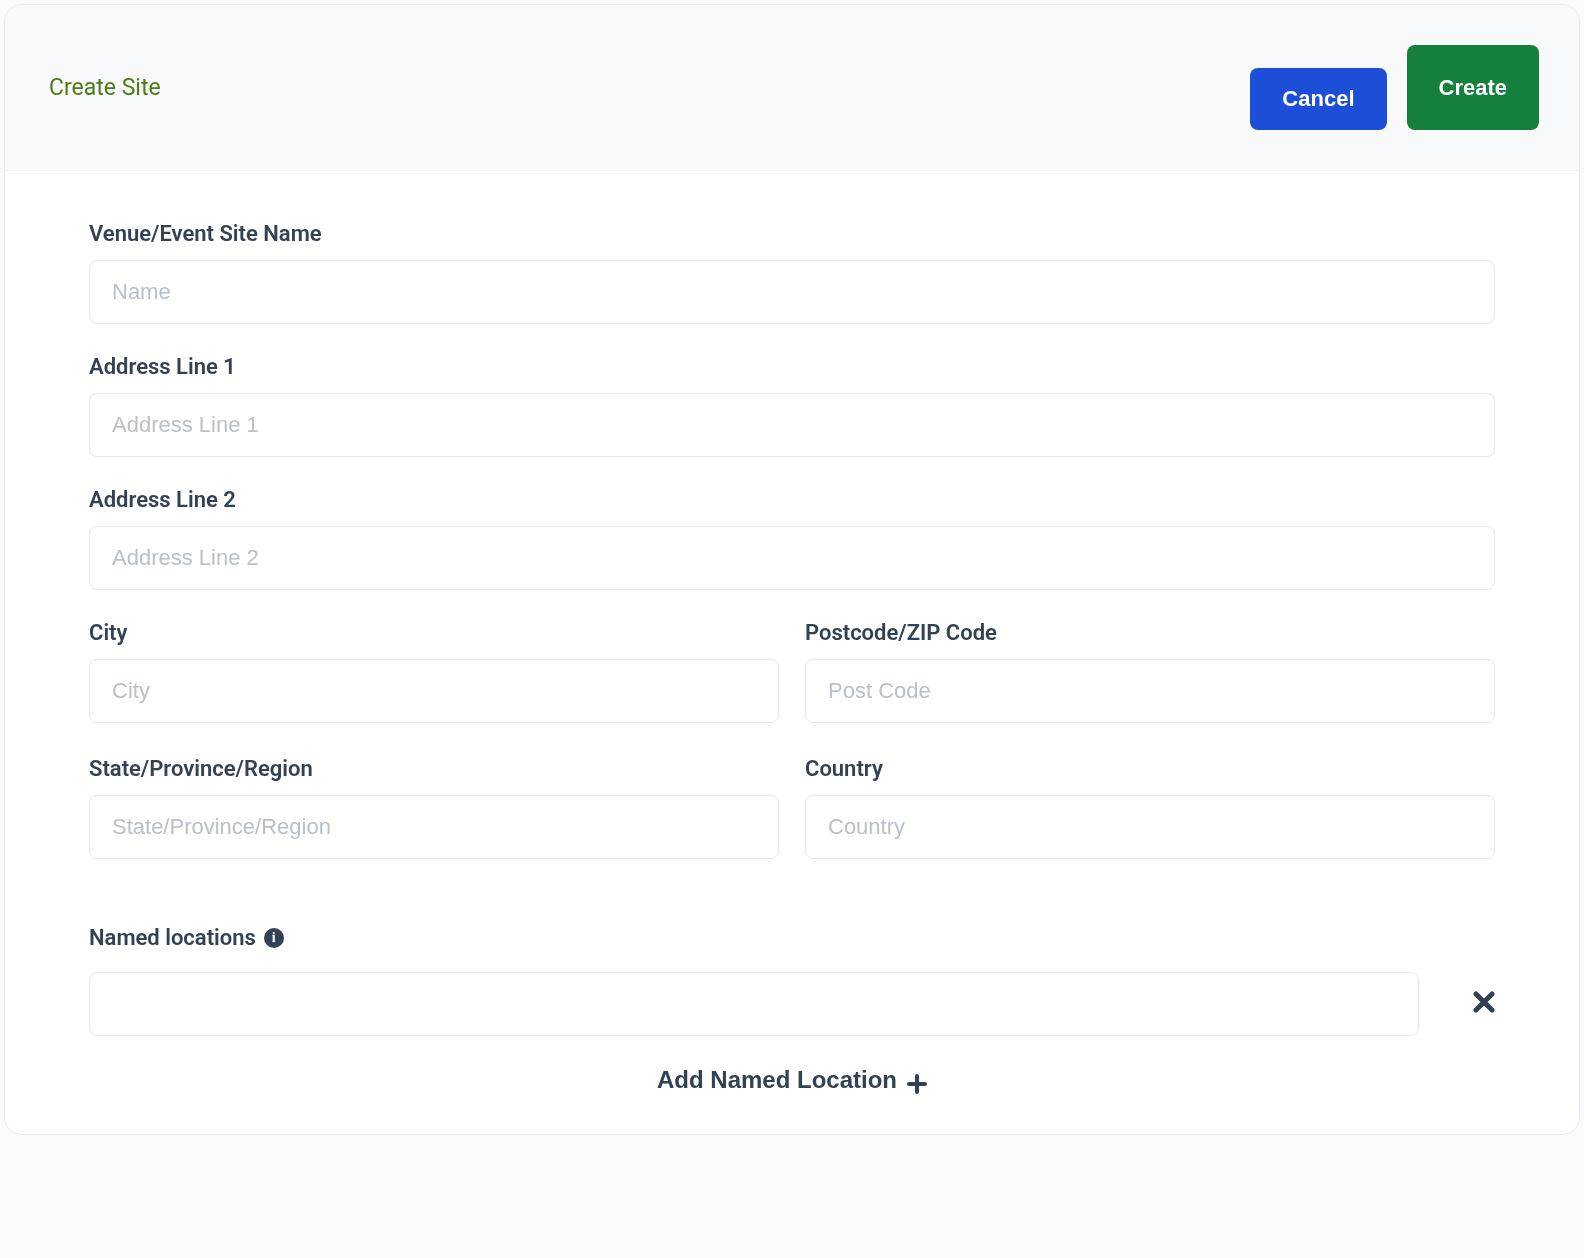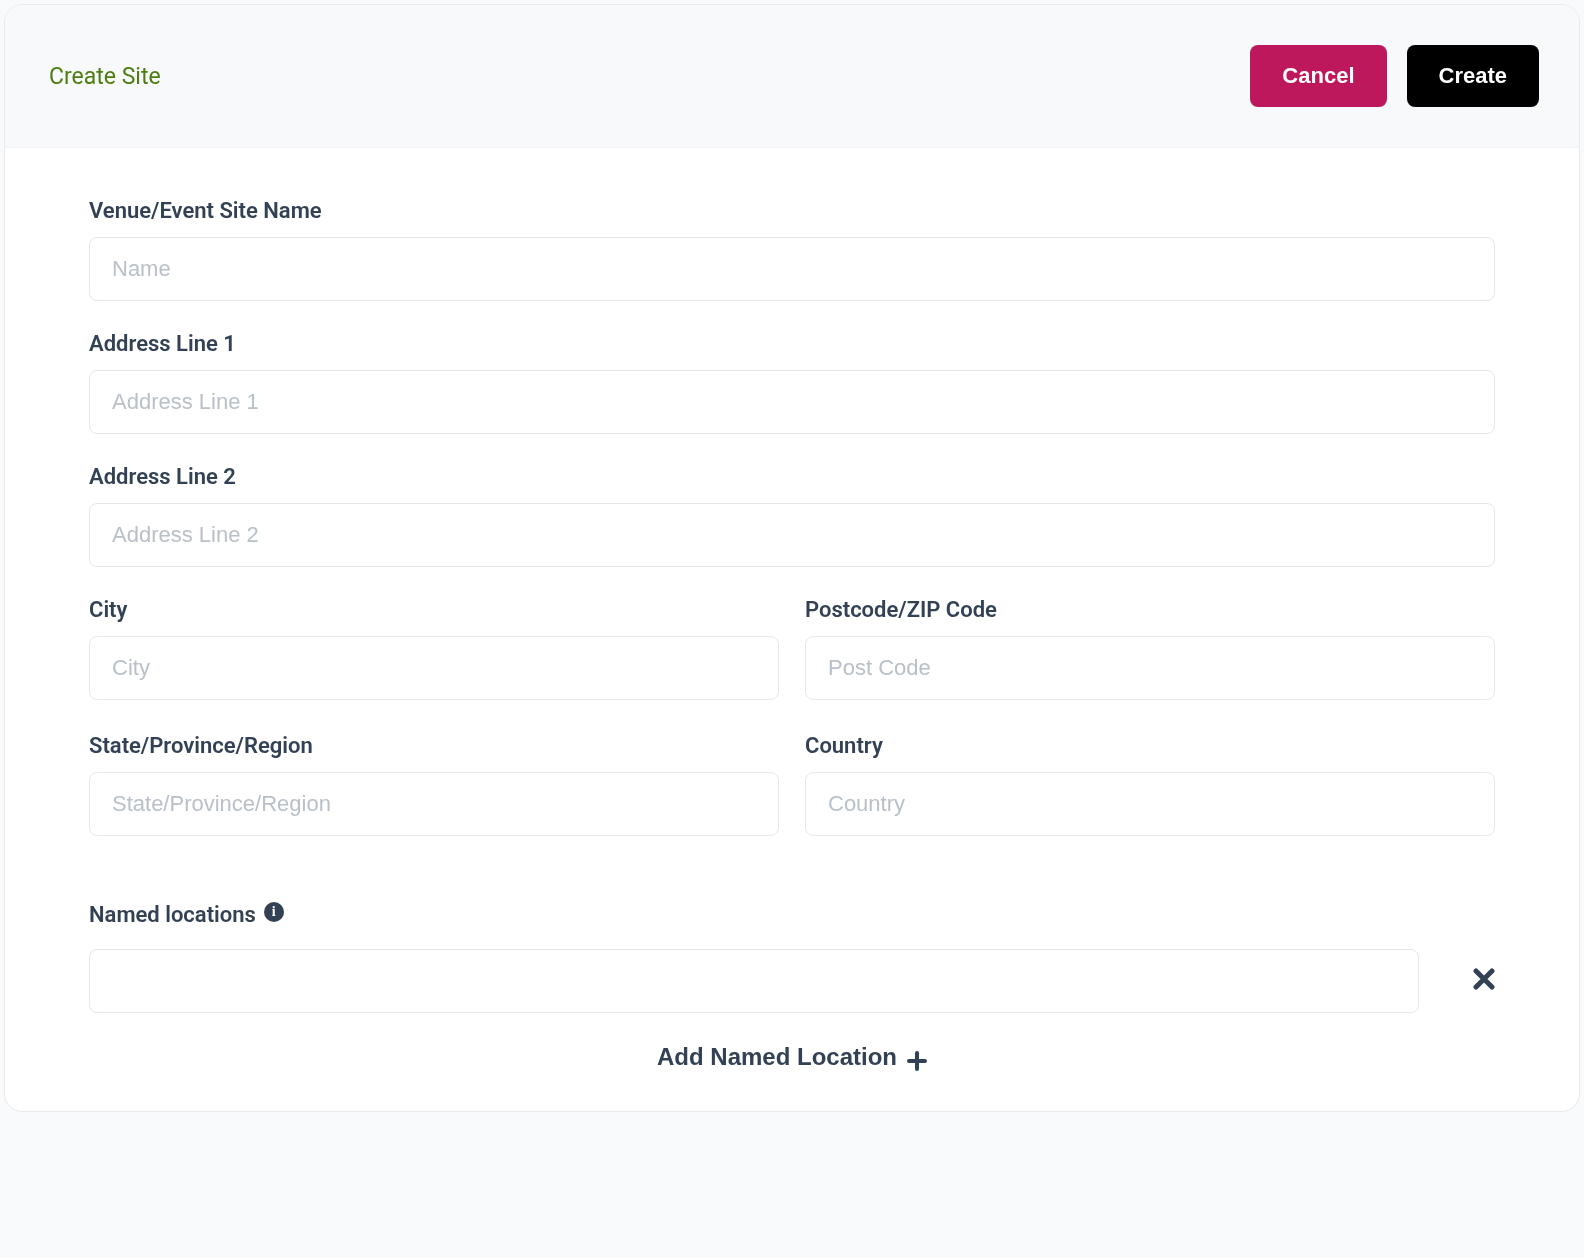--- a/index.html
+++ b/index.html
@@ -43,24 +43,25 @@
     .btn {
       border: none;
       border-radius: 8px;
       padding: 18px 32px;
       font-size: 22px;
       font-weight: 600;
       cursor: pointer;
       color: #fff;
     }
     .btn-cancel {
-      background: #be185d;
+      background: #1d4ed8;
+      margin-top: 23px;
     }
     .btn-create {
-      background: #000000;
+      background: #15803d;
     }
     .card-body {
       padding: 50px 84px 40px 84px;
     }
     .form-group {
       margin-bottom: 30px;
     }
     .form-row {
       display: flex;
       gap: 26px;
@@ -110,21 +111,21 @@
     }
     .select-caret {
       position: absolute;
       right: 28px;
       top: 50%;
       transform: translateY(-50%);
       pointer-events: none;
     }
     .label-with-icon {
       display: inline-flex;
-      align-items: flex-start;
+      align-items: center;
       gap: 8px;
     }
     .info-badge {
       display: inline-flex;
       align-items: center;
       justify-content: center;
       width: 20px;
       height: 20px;
       border-radius: 50%;
       background: #334155;

